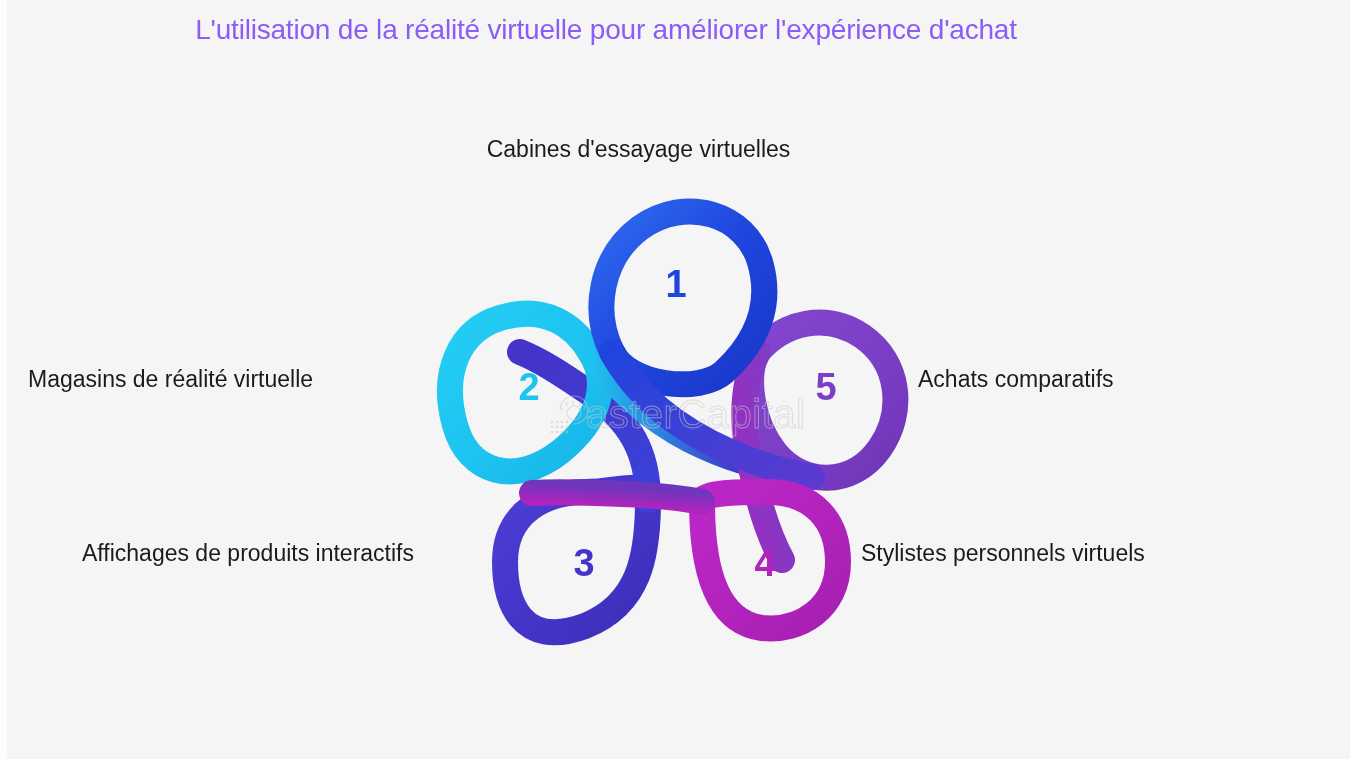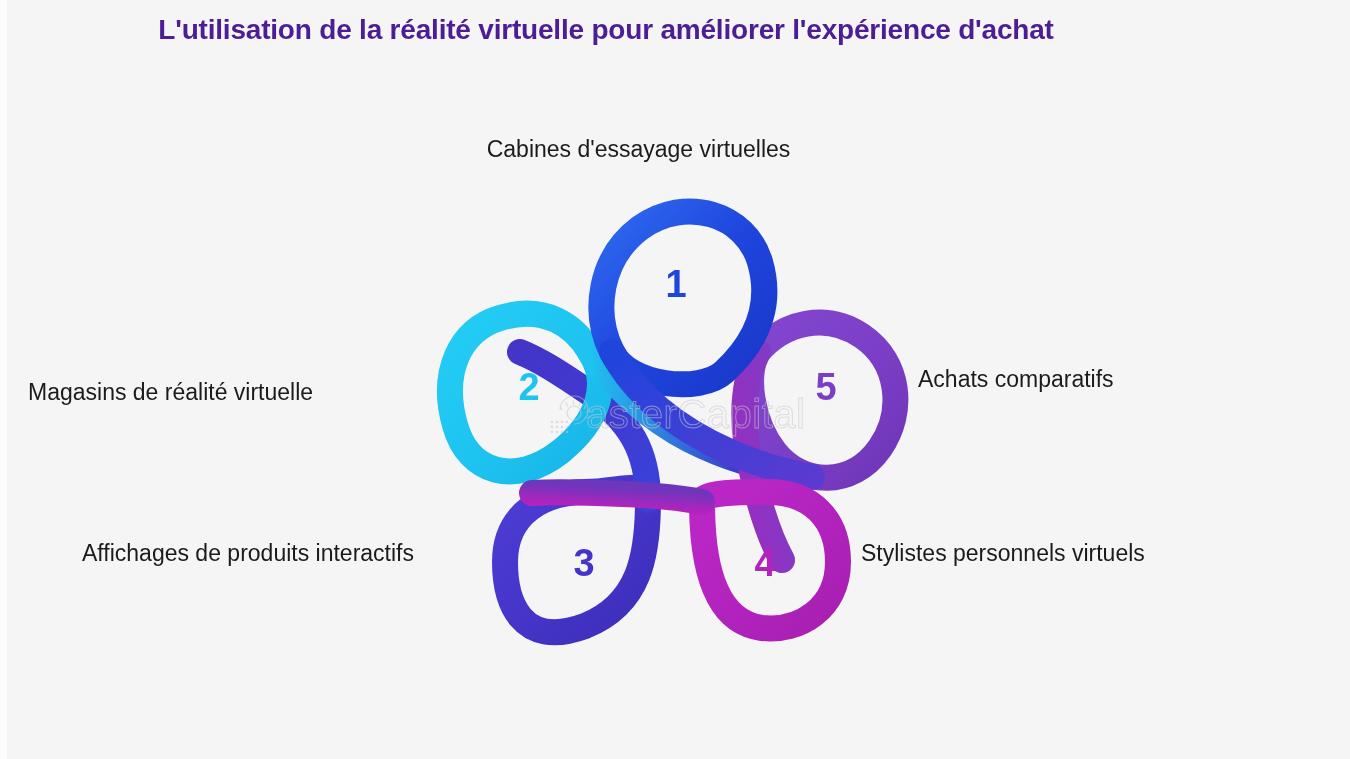--- a/index.html
+++ b/index.html
@@ -29,22 +29,22 @@
     z-index: 6;
   }
   #title {
     position: absolute;
     left: 0;
     top: 14px;
     width: 1212px;
     text-align: center;
     font-family: "Liberation Sans", sans-serif;
     font-size: 28px;
-    font-weight: 700;
-    color: #4c1d95;
+    font-weight: 400;
+    color: #8b5cf6;
     letter-spacing: -0.2px;
     white-space: nowrap;
     z-index: 5;
   }
   #diagram-svg {
     position: absolute;
     left: 0;
     top: 0;
     width: 1350px;
     height: 759px;
@@ -54,21 +54,21 @@
     position: absolute;
     font-family: "Liberation Sans", sans-serif;
     font-size: 23px;
     font-weight: 400;
     color: #1b1b1b;
     white-space: nowrap;
     z-index: 4;
     padding-left: 16px;
   }
   #label-1 { left: 0; top: 136px; width: 1245px; text-align: center; }
-  #label-2 { left: 12px;  top: 366px; text-align: left; margin-top: 13px; }
+  #label-2 { left: 12px;  top: 366px; text-align: left; }
   #label-3 { left: 66px;  top: 540px; text-align: left; }
   #label-4 { left: 845px; top: 540px; text-align: left; }
   #label-5 { left: 902px; top: 366px; text-align: left; }
 
   
   #watermark {
     position: absolute;
     left: 548px;
     top: 388px;
     width: 310px;

